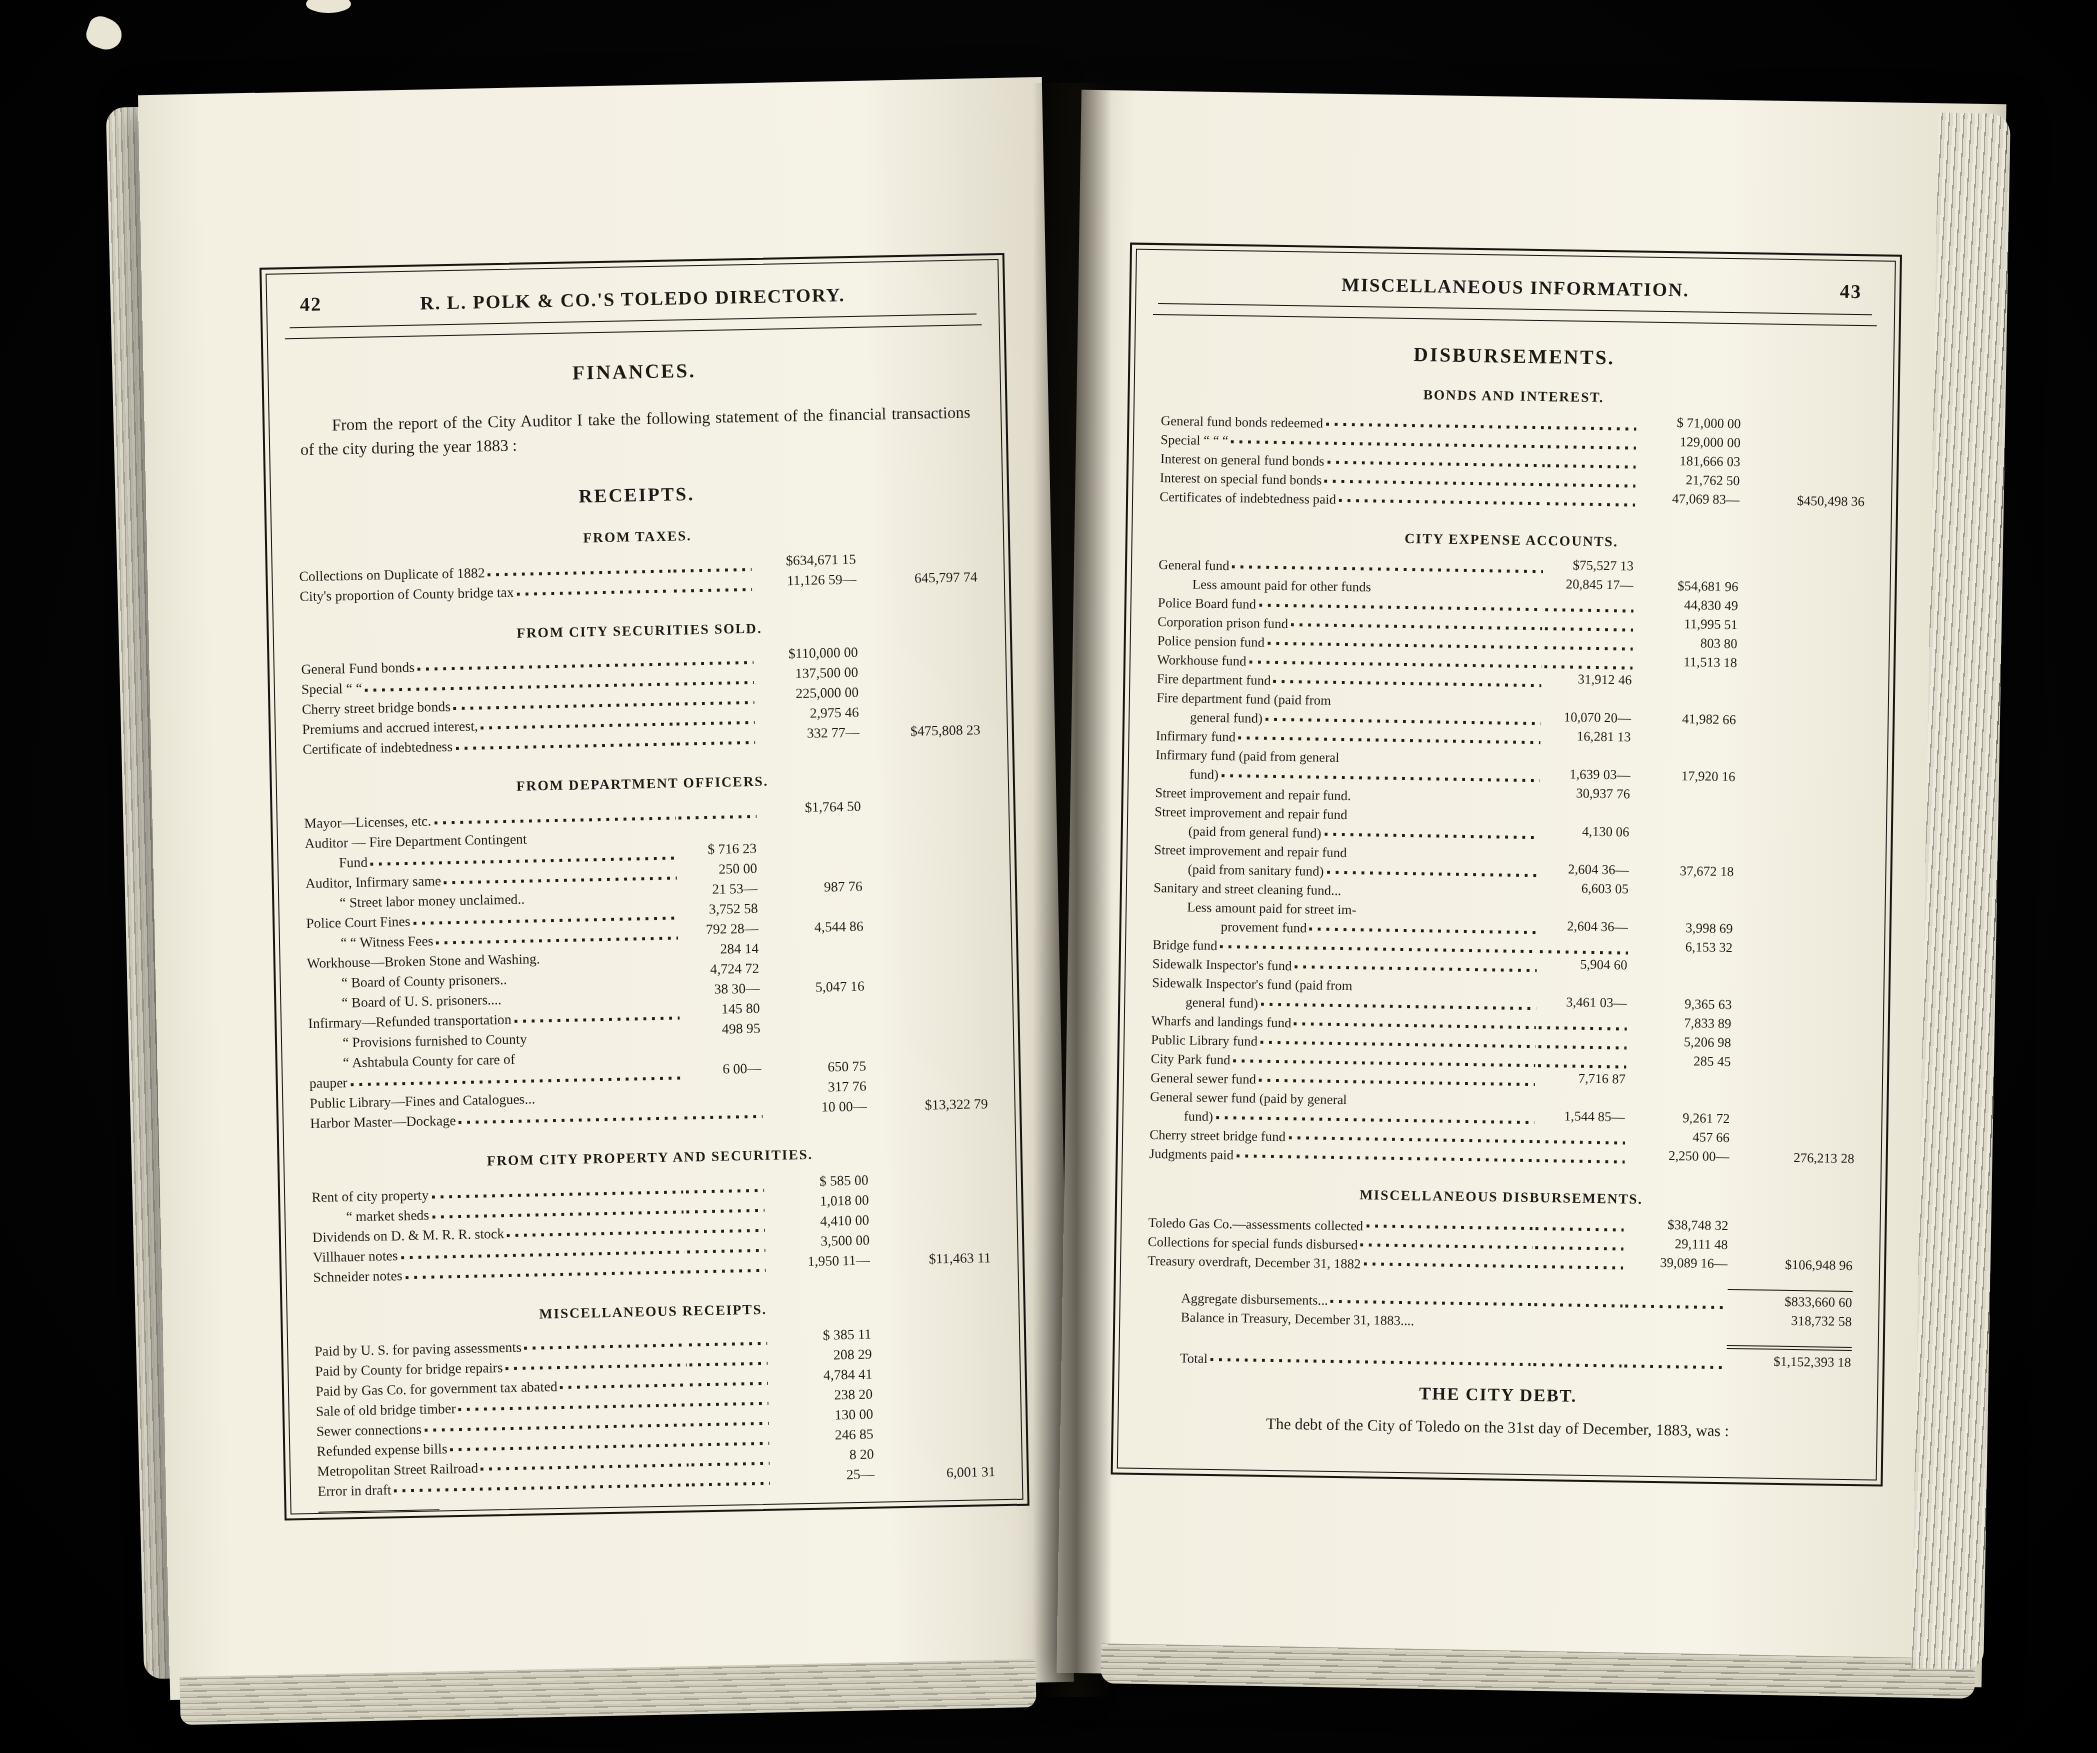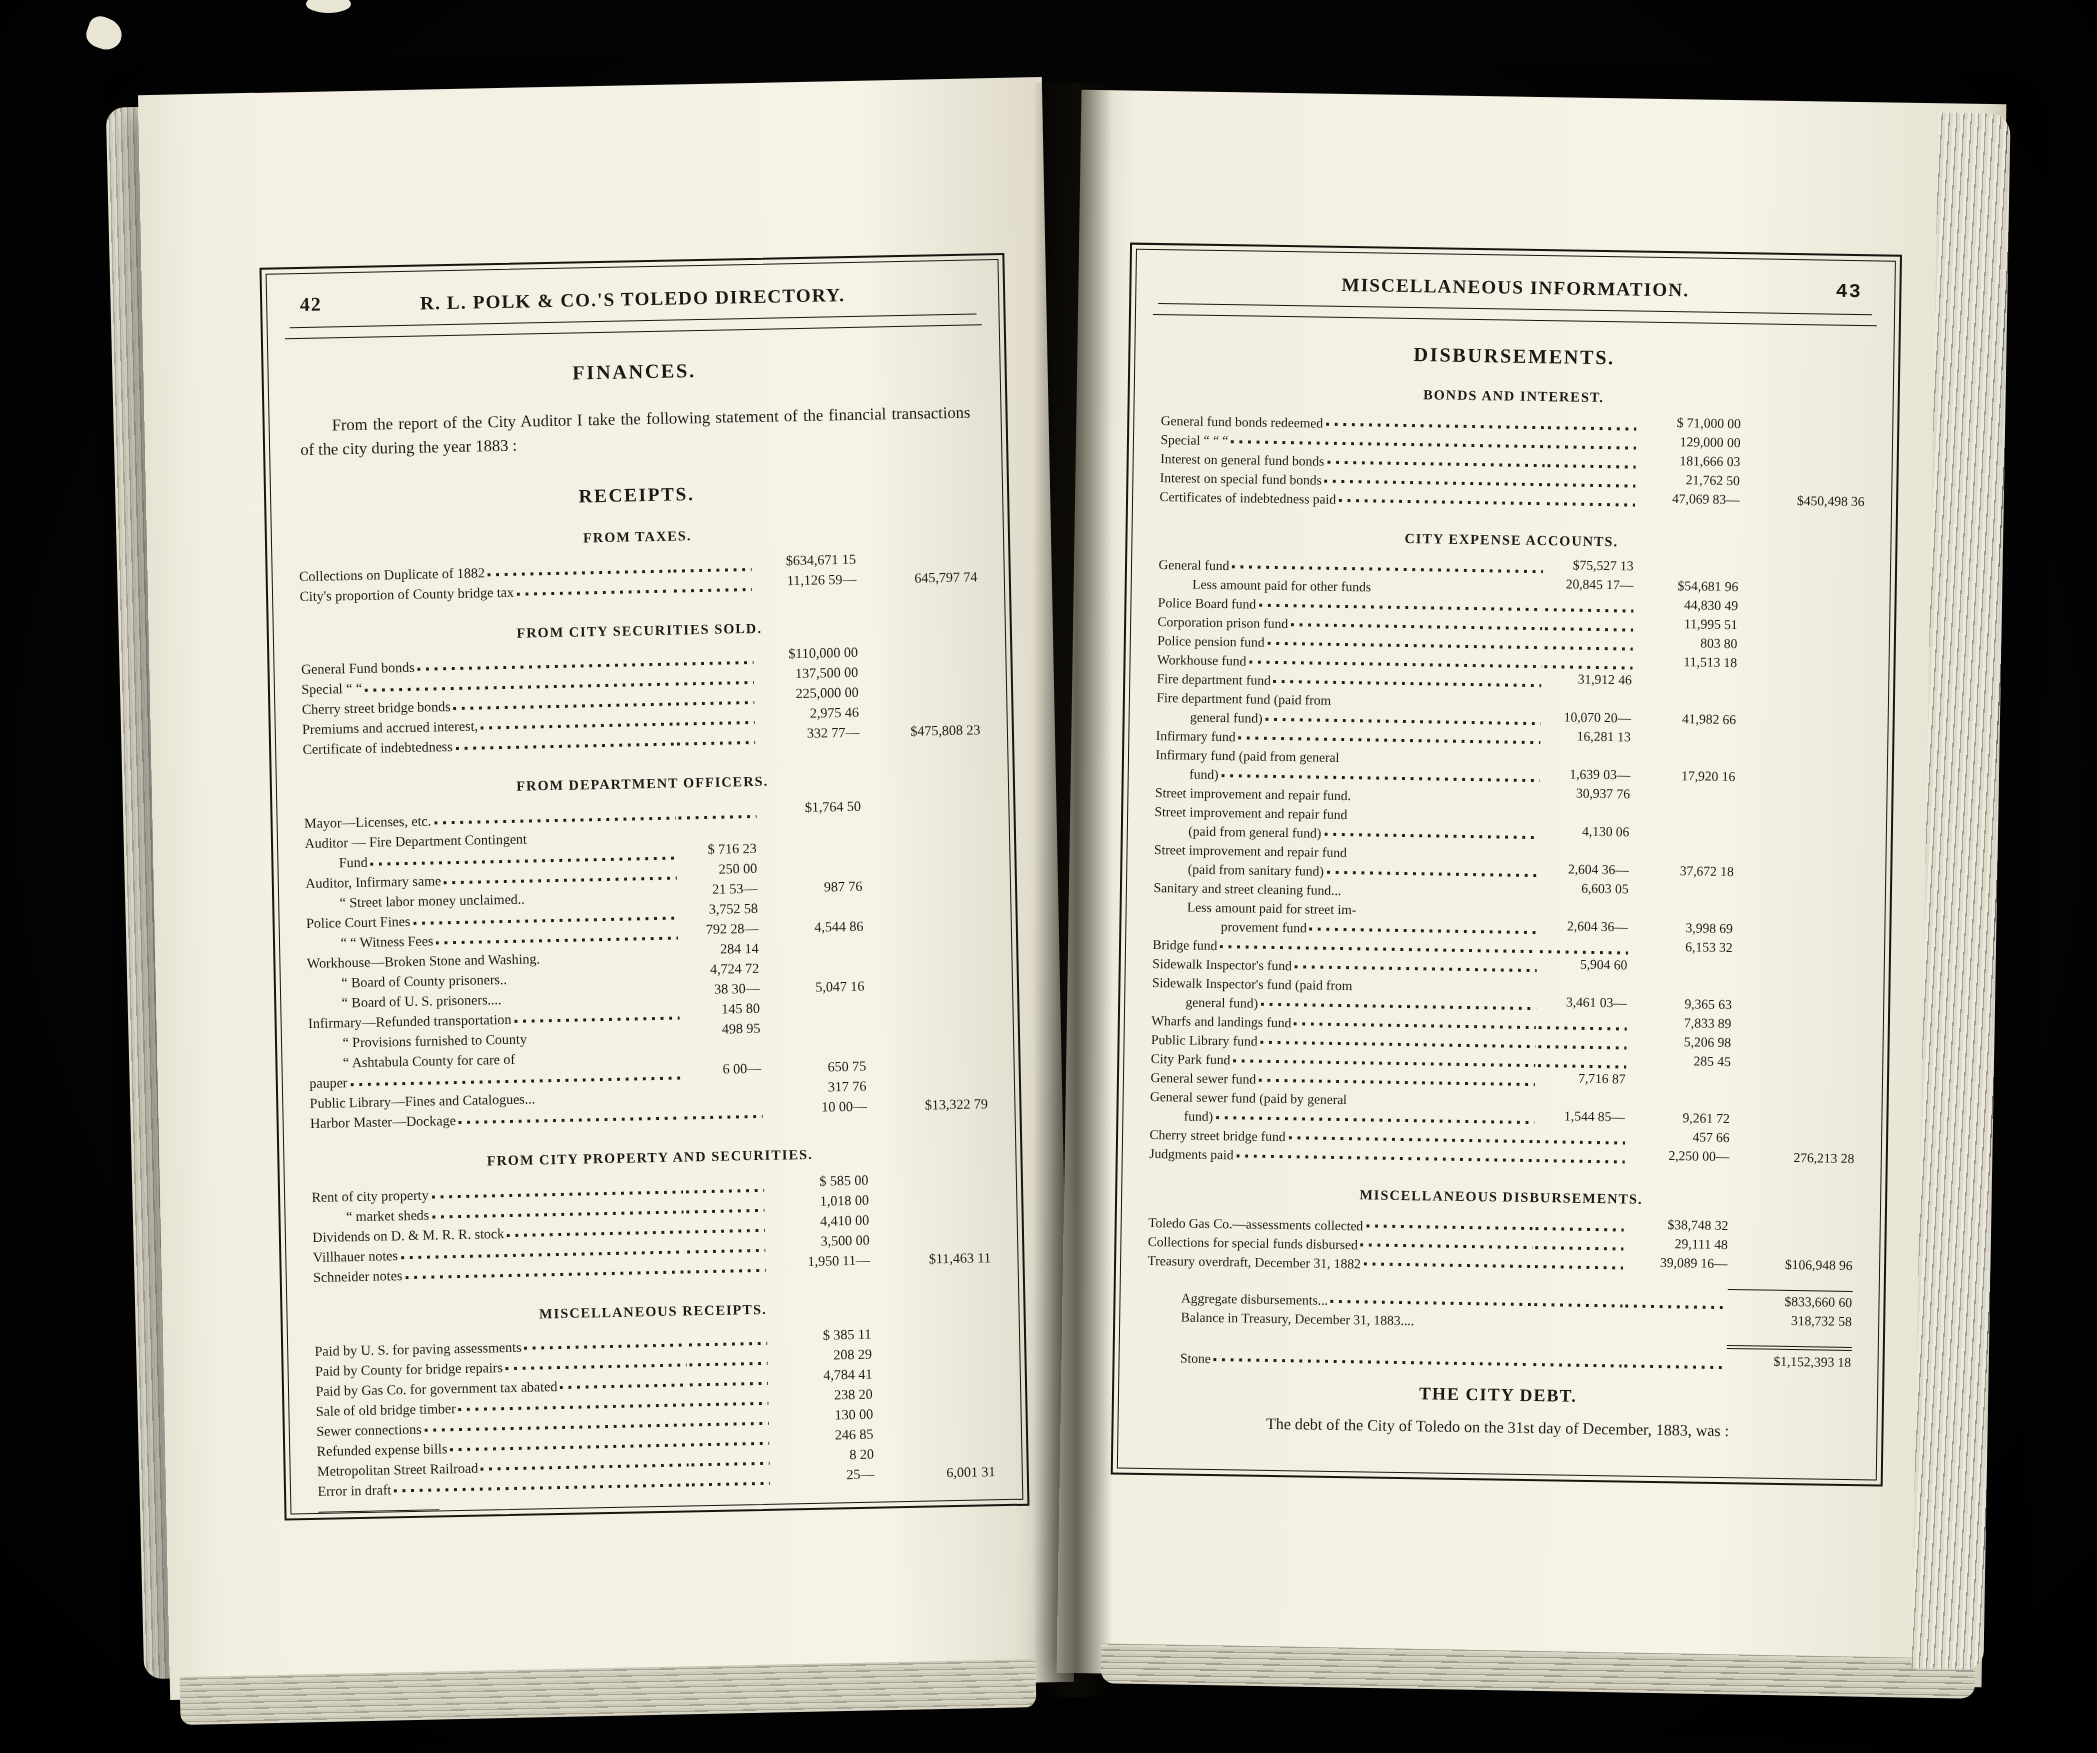--- a/index.html
+++ b/index.html
@@ -36,21 +36,21 @@
   
   .frame{position:relative;border:2.4px solid #17150f;}
   .frame::before{content:"";position:absolute;inset:4.3px;border:1.2px solid #17150f;pointer-events:none;}
   #left-paper .frame{margin:175px 0 0 118px;width:741px;height:1249px;}
   #right-paper .frame{margin:152px 0 0 51px;width:768px;height:1228px;}
   .inner{position:absolute;inset:5.5px;padding:12.2px 26px 0;overflow:hidden;}
   
   .phead{position:relative;height:34px;}
   .runhead{display:block;text-align:center;font-weight:bold;font-size:19px;letter-spacing:1.2px;padding-top:8.6px;}
   .pn{position:absolute;top:7.3px;font-size:19.6px;font-weight:bold;letter-spacing:1.2px;}
-  .pn.left{left:6.1px;} .pn.right{right:6.1px;font-family:Liberation Mono, monospace;}
+  .pn.left{left:6.1px;} .pn.right{right:6.1px;}
   .hr1{border-top:1.8px solid #17150f;margin:6.1px -4.9px 0;}
   .hr2{border-top:1.2px solid #17150f;margin:9.8px -9.8px 0;}
   .ptitle{text-align:center;font-weight:bold;font-size:20px;letter-spacing:1.8px;margin-top:28px;}
   #right-paper .ptitle{margin-top:24.5px;}
   .intro{font-size:16.5px;line-height:24px;margin:24.5px 3.7px 0;text-indent:32px;text-align:justify;}
   .bigsub{text-align:center;font-weight:bold;font-size:19px;letter-spacing:1.8px;margin-top:29px;}
   .secthead{text-align:center;font-weight:bold;font-size:14px;letter-spacing:1.2px;margin:23px 0 14.7px;}
   #right-paper .secthead{margin:21px 0 12.2px;}
   
   .row{display:flex;align-items:flex-end;font-size:14px;line-height:20px;}
@@ -678,21 +678,21 @@
               <span class="amt a3 up rule1">$833,660 60</span>
             </div>
             <div class="row ind1">
               <span class="lab">Balance in Treasury, December 31, 1883....</span>
               <span class="lead"></span>
               <span class="amt a1"></span>
               <span class="amt a2"></span>
               <span class="amt a3 up">318,732 58</span>
             </div>
             <div class="row ind1 gap">
-              <span class="lab">Stone</span>
+              <span class="lab">Total</span>
               <span class="lead dots"></span>
               <span class="amt a1 dots"></span>
               <span class="amt a2 dots"></span>
               <span class="amt a3 up rule2">$1,152,393 18</span>
             </div>
           </div>
         </div>
       <div class="debt-head">THE CITY DEBT.</div>
       <div class="debt-text">The debt of the City of Toledo on the 31st day of December, 1883, was :</div>
     </div>

